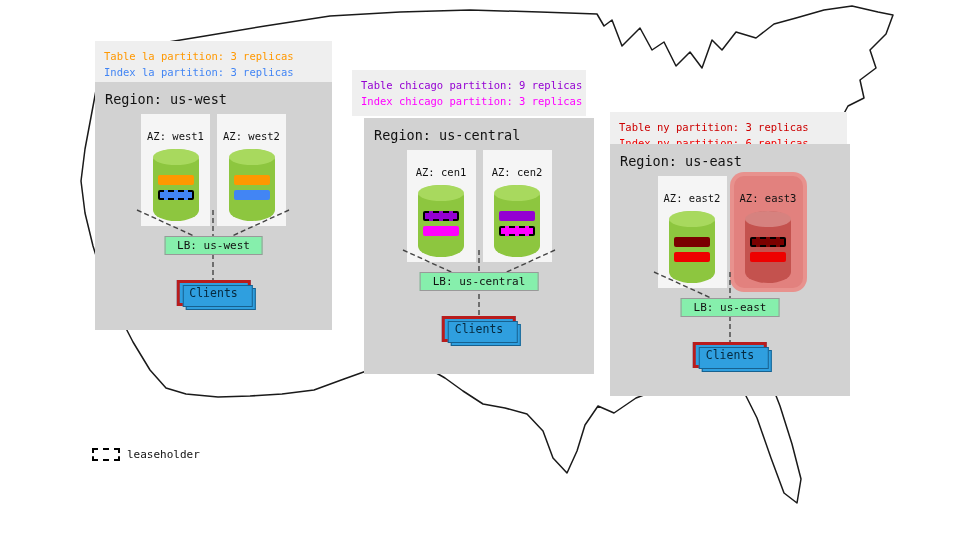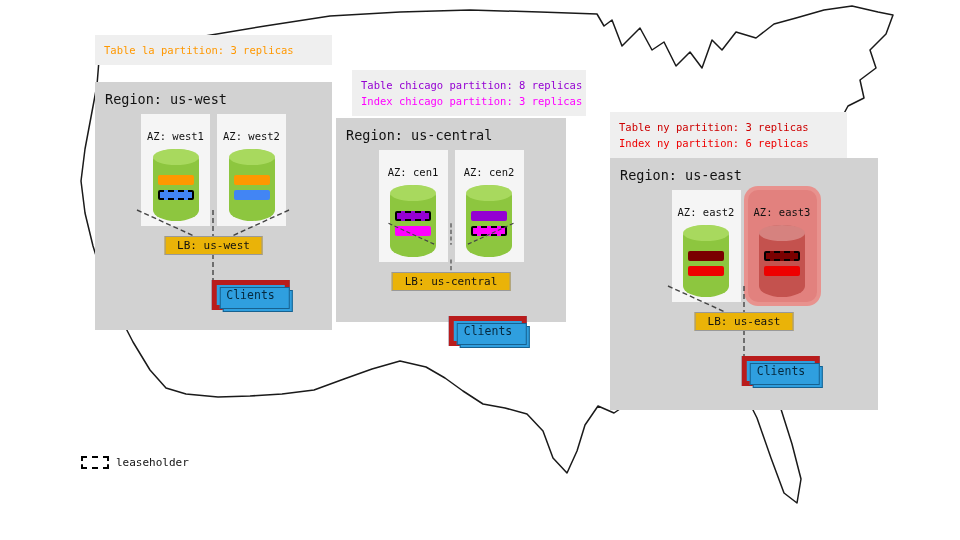--- a/index.html
+++ b/index.html
@@ -31,58 +31,59 @@
   .stripe { position:absolute; left:5px; width:36px; height:10px; border-radius:2px; box-sizing:border-box; }
   .stripe.s0 { top:26px; }
   .stripe.s1 { top:41px; }
   .stripe.dashed { border:2px dashed #000; }
 
   .connectors { position:absolute; left:0; top:0; width:100%; height:100%; pointer-events:none; }
   .connectors line { stroke:#444; stroke-width:1.4; stroke-dasharray:5 3; }
 
   .lb {
     position:absolute; top:154px; left:50%; transform:translateX(-50%);
-    background:#eab308; border:1px solid #999; font-size:11px; padding:2px 12px;
+    background:#86efac; border:1px solid #999; font-size:11px; padding:2px 12px;
     white-space:nowrap; z-index:1;
   }
 
   .clients {
     position:absolute; top:198px; left:50%; transform:translateX(-50%);
-    background:#2f9fdf; border:5px solid #b91c1c; color:#06293e;
-    font-size:11.5px; padding:3px 10px; z-index:3; white-space:nowrap;margin-left:37px;
+    background:#2f9fdf; border:3px solid #b91c1c; color:#06293e;
+    font-size:11.5px; padding:3px 10px; z-index:3; white-space:nowrap;
   }
   .clients::before, .clients::after {
     content:""; position:absolute; width:100%; height:100%; top:2px; left:3px;
     background:#2f9fdf; border:1px solid #17618f; z-index:-1;
   }
   .clients::after { top:5px; left:6px; z-index:-2; }
 
-  .legend { position:absolute; left:81px; top:448px; display:flex; align-items:center; gap:7px; z-index:2; font-size:11px;margin-top:8px; }
+  .legend { position:absolute; left:92px; top:448px; display:flex; align-items:center; gap:7px; z-index:2; font-size:11px; }
   .legend-swatch { width:24px; height:9px; border:2px dashed #000; background:#fff; }
 </style>
 </head>
 <body>
 
 <div class="canvas">
 
   <svg class="map-svg" width="960" height="540" viewBox="0 0 960 540">
     <path d="M 99 60 L 150 45 L 205 36 L 265 26 L 330 16 L 400 12 L 470 10 L 540 12 L 597 14
              L 604 26 L 612 20 L 622 46 L 640 28 L 652 50 L 664 42 L 676 66 L 690 52 L 702 68
              L 712 40 L 722 50 L 736 32 L 756 38 L 774 24 L 796 18 L 824 10 L 852 6 L 878 12 L 893 15
              L 886 34 L 870 50 L 876 68 L 860 80 L 864 98 L 848 106
              L 834 132 L 820 162 L 806 196 L 795 228 L 785 260 L 775 294 L 765 324 L 756 346
              L 766 370 L 780 406 L 792 444 L 801 479 L 797 503 L 784 493 L 771 458 L 757 418 L 743 390
              L 718 384 L 690 393 L 662 388 L 636 398 L 614 413 L 598 406 L 585 425
              L 577 451 L 567 473 L 553 458 L 543 431 L 527 414 L 505 408 L 483 404 L 463 391 L 445 378 L 426 367
              L 400 361 L 372 369 L 344 379 L 314 390 L 282 394 L 250 396 L 218 397 L 186 394 L 166 388
              L 150 370 L 133 342 L 117 311 L 103 278 L 93 246 L 85 213 L 81 181 L 85 149 L 91 117 L 97 85 Z" fill="none" stroke="#1a1a1a" stroke-width="1.5" stroke-linejoin="round"></path>
   </svg>
 
-  <div class="caption" style="left:95px;top:35px;width:237px">
+  <div class="caption" style="left:95px;top:41px;width:237px">
     <div class="cap-line" style="color: rgb(255, 152, 0);">Table la partition: 3 replicas</div>
+    <div class="cap-line" style="color: rgb(66, 133, 244);">Index la partition: 3 replicas</div>
   </div>
 
   <div class="region" style="left:95px;top:82px;width:237px;height:248px">
     <div class="region-title">Region: us-west</div>
     <div class="az-row">
       <div class="az">
         <div class="az-label">AZ: west1</div>
         <div class="cyl">
           <div class="cyl-top"></div>
           <div class="stripe s0" style="background: rgb(255, 152, 0);"></div>
@@ -102,25 +103,25 @@
       <line x1="42" y1="128" x2="99" y2="154"></line>
       <line x1="118" y1="128" x2="118" y2="154"></line>
       <line x1="194" y1="128" x2="137" y2="154"></line>
       <line x1="118" y1="172" x2="118" y2="198"></line>
     </svg>
     <div class="lb">LB: us-west</div>
     <div class="clients">Clients</div>
   </div>
 
   <div class="caption" style="left:352px;top:70px;width:234px">
-    <div class="cap-line" style="color: rgb(148, 0, 211);">Table chicago partition: 8 replicas</div>
+    <div class="cap-line" style="color: rgb(148, 0, 211);">Table chicago partition: 9 replicas</div>
     <div class="cap-line" style="color: rgb(255, 0, 255);">Index chicago partition: 3 replicas</div>
   </div>
 
-  <div class="region" style="left:336px;top:118px;width:230px;height:204px">
+  <div class="region" style="left:364px;top:118px;width:230px;height:256px">
     <div class="region-title">Region: us-central</div>
     <div class="az-row">
       <div class="az">
         <div class="az-label">AZ: cen1</div>
         <div class="cyl">
           <div class="cyl-top"></div>
           <div class="stripe s0 dashed" style="background: rgb(148, 0, 211);"></div>
           <div class="stripe s1" style="background: rgb(255, 0, 255);"></div>
         </div>
       </div>
@@ -141,21 +142,21 @@
     </svg>
     <div class="lb">LB: us-central</div>
     <div class="clients">Clients</div>
   </div>
 
   <div class="caption" style="left:610px;top:112px;width:237px">
     <div class="cap-line" style="color: rgb(204, 0, 0);">Table ny partition: 3 replicas</div>
     <div class="cap-line" style="color: rgb(238, 0, 0);">Index ny partition: 6 replicas</div>
   </div>
 
-  <div class="region" style="left:610px;top:158px;width:268px;height:252px">
+  <div class="region" style="left:610px;top:144px;width:240px;height:252px">
     <div class="region-title">Region: us-east</div>
     <div class="az-row">
       <div class="az">
         <div class="az-label">AZ: east2</div>
         <div class="cyl">
           <div class="cyl-top"></div>
           <div class="stripe s0" style="background: rgb(122, 0, 0);"></div>
           <div class="stripe s1" style="background: rgb(238, 0, 0);"></div>
         </div>
       </div>

